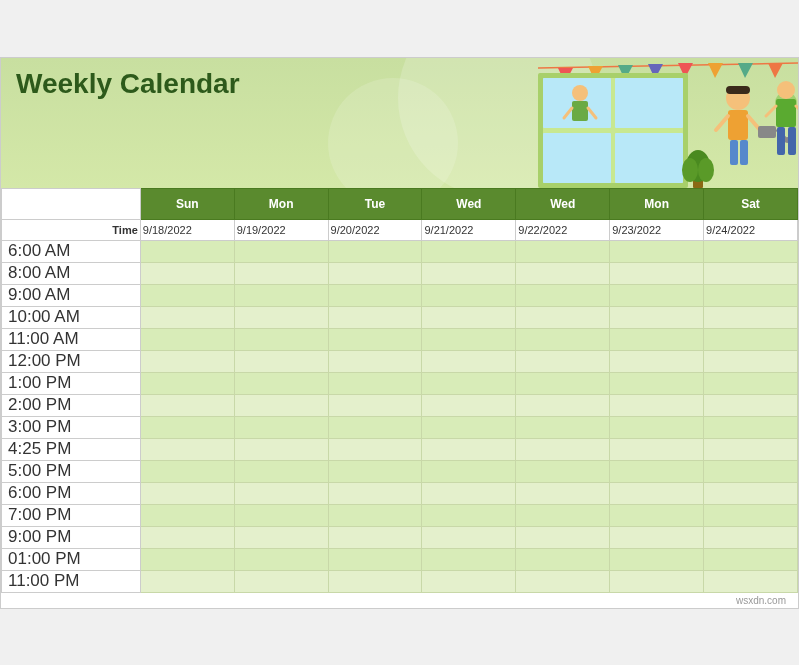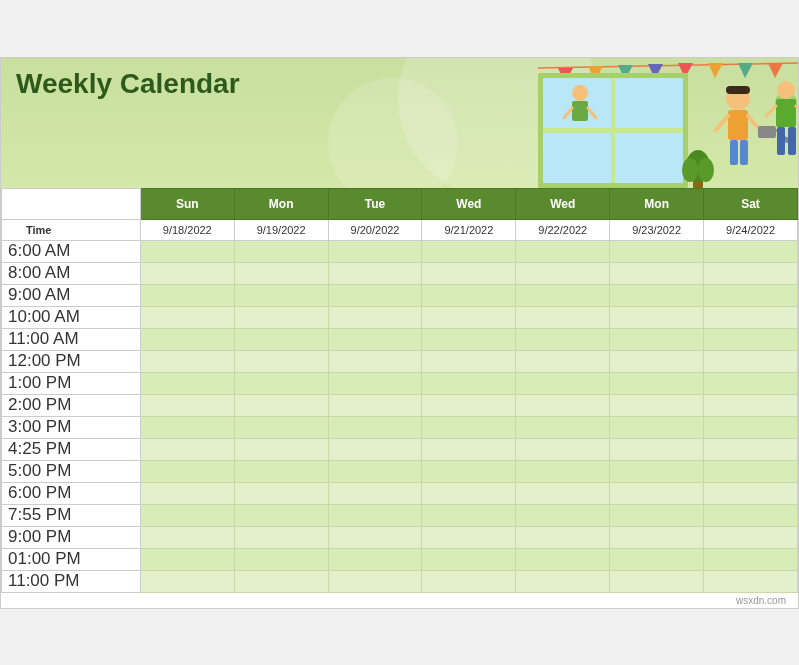--- a/index.html
+++ b/index.html
@@ -78,30 +78,30 @@
       padding: 8px 4px;
       border: 1px solid #4a7a20;
     }
     .header-row th.time-header {
       background: #fff;
       border: 1px solid #ccc;
       color: #000;
     }
     .date-row td {
       background: #fff;
-      text-align: center;
+      text-align: left;
       padding: 4px 2px;
       border: 1px solid #ccc;
       font-size: 11px;
       color: #333;
     }
     .date-row td.time-cell-label {
       font-weight: bold;
-      text-align: left;
-      padding-left: 24px;
+      text-align: right;
+      padding-left: 12px;
       background: #fff;
       margin-top: 37px;
     }
     .data-row td {
       background: #e8f0d8;
       border: 1px solid #c8d8a8;
       height: 22px;
       padding: 0;
     }
     .data-row td.time-cell {
@@ -339,21 +339,21 @@
             <td class="time-cell">6:00 PM</td>
             <td></td>
             <td></td>
             <td></td>
             <td></td>
             <td></td>
             <td></td>
             <td></td>
           </tr>
           <tr class="data-row">
-            <td class="time-cell">7:55 PM</td>
+            <td class="time-cell">7:00 PM</td>
             <td></td>
             <td></td>
             <td></td>
             <td></td>
             <td></td>
             <td></td>
             <td></td>
           </tr>
           <tr class="data-row">
             <td class="time-cell">9:00 PM</td>

